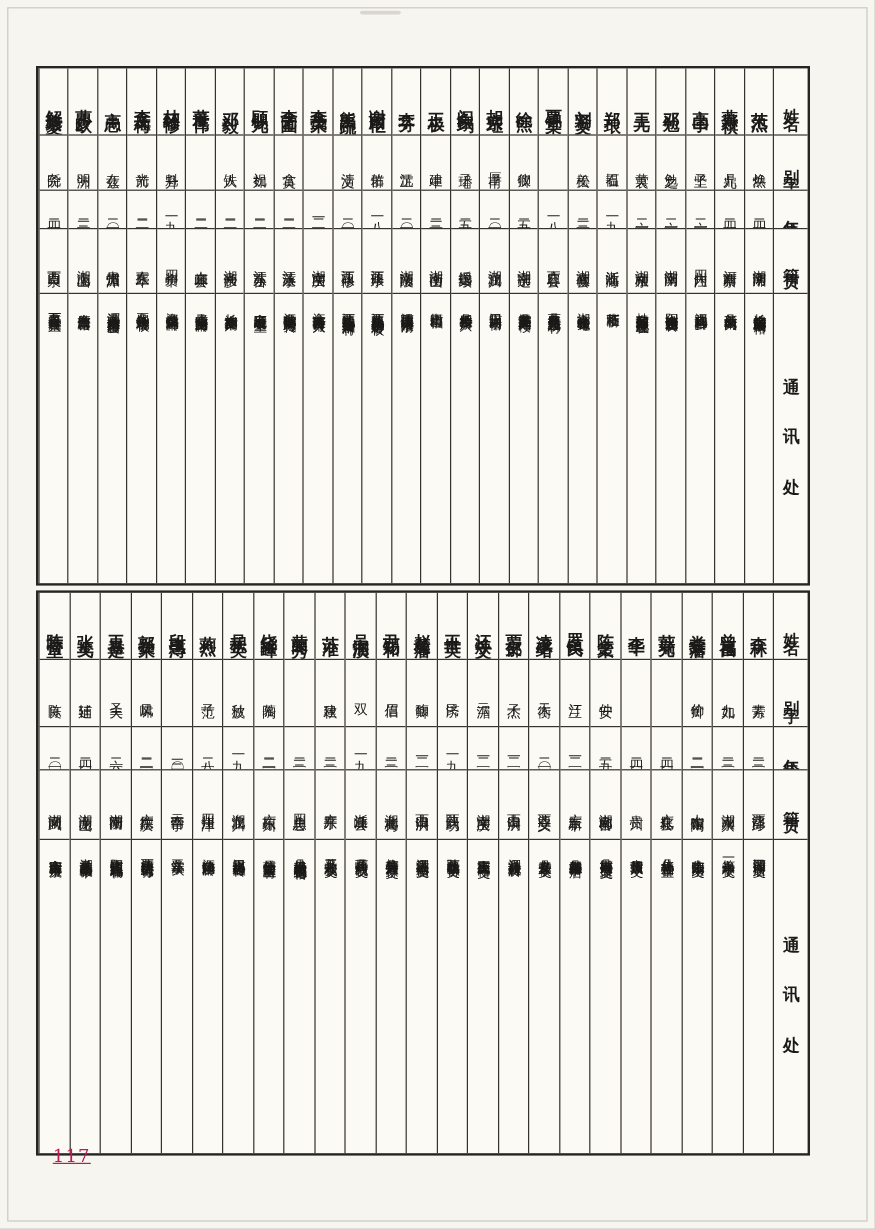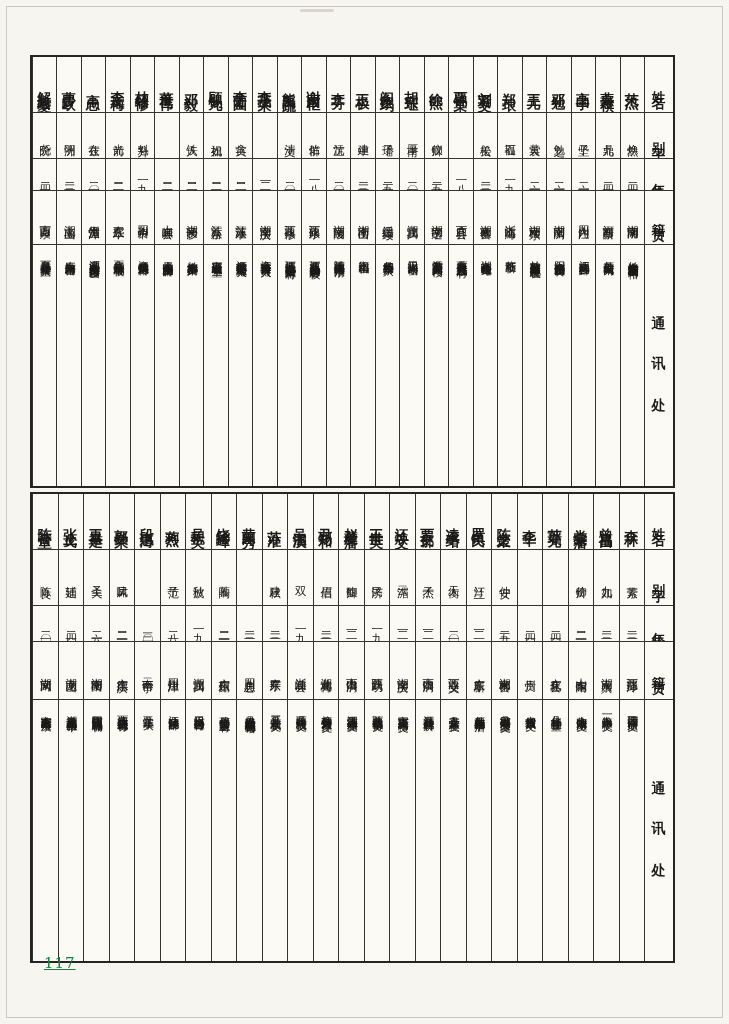--- a/index.html
+++ b/index.html
@@ -46,21 +46,21 @@
 
   .col.header .cell { font-weight:700; font-size:13.5px; letter-spacing:6px; }
   .col.header .c-age { letter-spacing:3px; }
   .col.header .c-addr {
     justify-content:center; padding:0;
     font-size:14px; letter-spacing:42px;
   }
 
   .pageno {
     position:absolute; left:44px; top:954px;
-    font-family:"DejaVu Serif", serif; font-size:15px; color:#15803d;
+    font-family:"DejaVu Serif", serif; font-size:15px; color:#be185d;
     letter-spacing:1px;
     text-decoration:underline;
   }
   .scan-mark { position:absolute; top:9px; left:300px; width:34px; height:3px;
     background:#d8d6cd; border-radius:2px; }
 </style>
 </head>
 <body>
 
 <div class="page">

